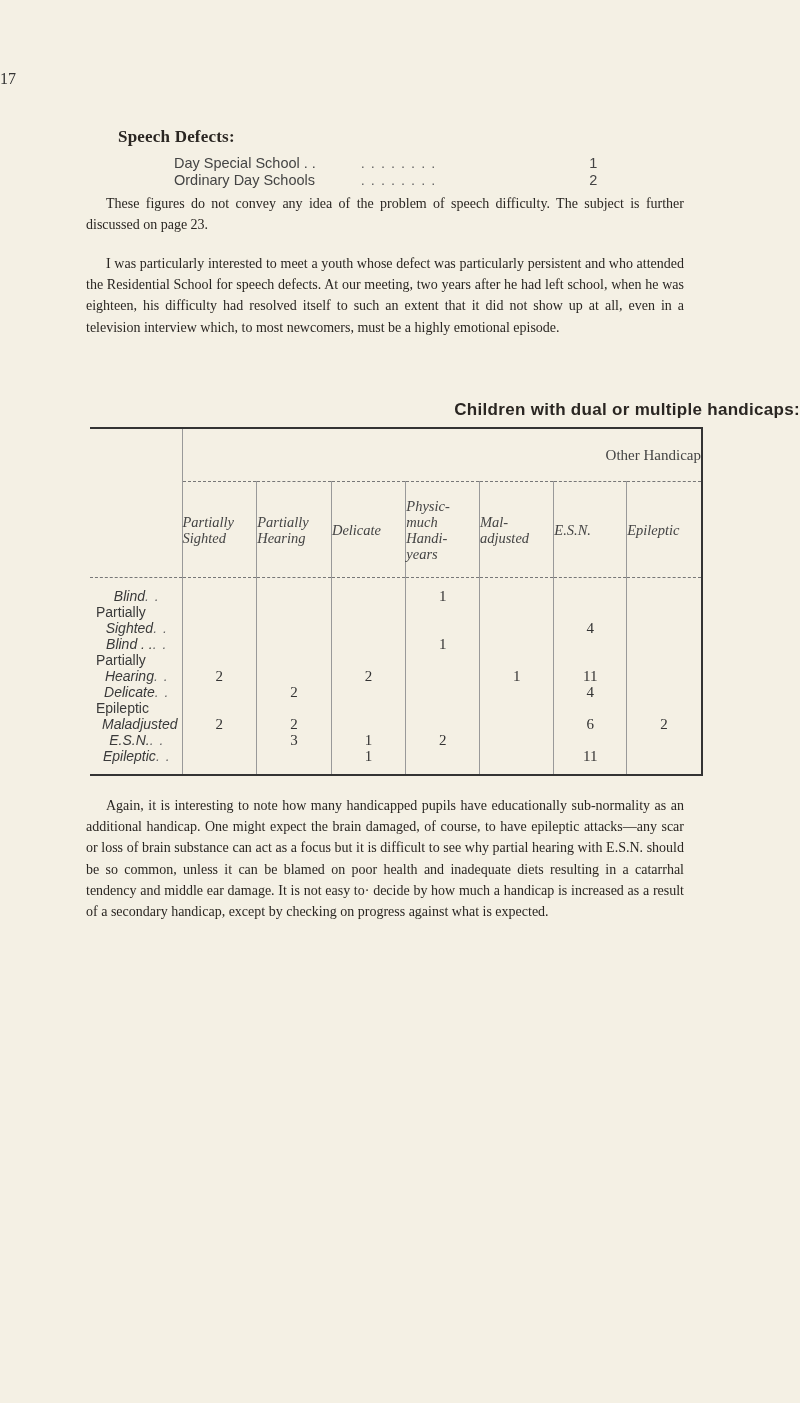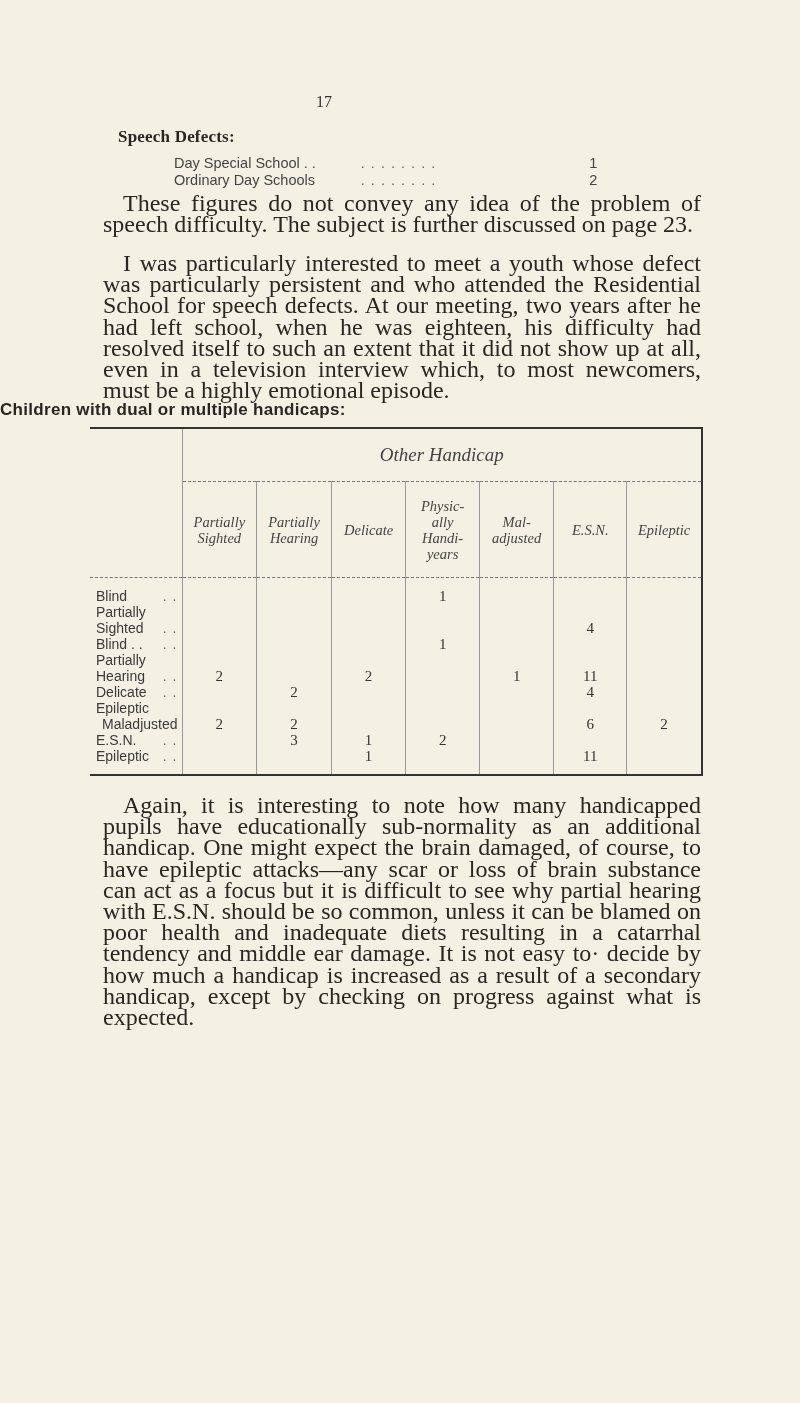--- a/index.html
+++ b/index.html
@@ -5,75 +5,75 @@
   html, body { margin: 0; padding: 0; }
   body {
     width: 800px; height: 1403px;
     background: #f4f0e4;
     color: #2a2622;
     font-family: "Liberation Serif", "DejaVu Serif", serif;
     position: relative;
     overflow: hidden;
   }
   .page-number {
-    position: absolute; top: 93px; left: 0; width: 648px;
-    text-align: center; font-size: 16px; color: #333;
+    position: absolute; top: 70px; left: 0; width: 648px;
+    text-align: left; font-size: 16px; color: #333;
   }
   .section-heading {
     position: absolute; top: 127px; left: 118px;
     font-family: Liberation Serif, serif;
     font-weight: bold; font-size: 17px; letter-spacing: 0.2px;
   }
   .speech-list {
     position: absolute; top: 155px; left: 138px; width: 470px;
     font-family: "Liberation Sans", "DejaVu Sans", sans-serif;
     font-size: 14.5px; color: #444; line-height: 17px;
   }
   .speech-row { display: flex; margin-left: 36px; }
   .speech-row .lbl { width: 198px; }
   .speech-row .dots { width: 242px; letter-spacing: 1px; color: #666; }
   .speech-row .val { width: 20px; text-align: left; }
   .para {
-    position: absolute; left: 103px; width: 598px;
-    font-size: 24px; line-height: 21.2px; text-align: justify;
+    position: absolute; left: 86px; width: 598px;
+    font-size: 14px; line-height: 21.2px; text-align: justify;
     margin: 0;
   }
   .table-title {
-    position: absolute; top: 400px; left: 0; width: 800px; text-align: left;
+    position: absolute; top: 400px; left: 0; width: 800px; text-align: right;
     font-family: "Liberation Sans", "DejaVu Sans", sans-serif;
     font-weight: bold; font-size: 17px; letter-spacing: 0.3px;
   }
   .table-wrap { position: absolute; left: 90px; top: 427px; width: 620px; }
   table {
     border-collapse: collapse; width: 613px;
     border-top: 2px solid #333;
     border-bottom: 2px solid #333;
   }
   th, td { padding: 0; }
   .hdr-top td.blank { border-right: 1px solid #999; }
   .hdr-group {
-    font-style: italic; font-size: 19px; text-align: center; height: 52px;
+    font-size: 15px; text-align: right; height: 52px;
     border-right: 2px solid #333; border-bottom: 1px dashed #777;
     color: #444;
   }
   .col-hdr {
     font-style: italic; font-weight: normal; font-size: 14.5px;
-    line-height: 16px; text-align: center; height: 95px;
+    line-height: 16px; text-align: left; height: 95px;
     border-right: 1px solid #999; border-bottom: 1px dashed #777;
     color: #444;
   }
   .col-hdr.last { border-right: 2px solid #333; }
   .row-blank-hdr { border-right: 1px solid #999; border-bottom: 1px dashed #777; }
   .row-label {
     font-family: "Liberation Sans", "DejaVu Sans", sans-serif;
     font-size: 14px; color: #3a3a3a; line-height: 16px;
     padding-left: 6px; border-right: 1px solid #999; vertical-align: bottom;
     width: 58px;
   }
-  .row-label .rl { display: flex; justify-content: space-between; }
+  .row-label .rl { display: flex; justify-content: center; font-style: italic; }
   .row-label .dd { color: #666; padding-right: 4px; letter-spacing: 1px; }
   .cell {
     text-align: center; font-size: 15px; border-right: 1px solid #999;
     vertical-align: bottom; line-height: 16px; width: 77px; color: #333;
   }
   .cell.last { border-right: 2px solid #333; }
   tbody tr.first td { padding-top: 10px; }
   tbody tr.lastrow td { padding-bottom: 10px; }
 </style>
 </head>
@@ -116,21 +116,21 @@
         </th>
         <th class="col-hdr">
           <div>Partially</div>
           <div>Hearing</div>
         </th>
         <th class="col-hdr">
           <div>Delicate</div>
         </th>
         <th class="col-hdr">
           <div>Physic-</div>
-          <div>ally</div>
+          <div>much</div>
           <div>Handi-</div>
           <div>years</div>
         </th>
         <th class="col-hdr">
           <div>Mal-</div>
           <div>adjusted</div>
         </th>
         <th class="col-hdr">
           <div>E.S.N.</div>
         </th>

